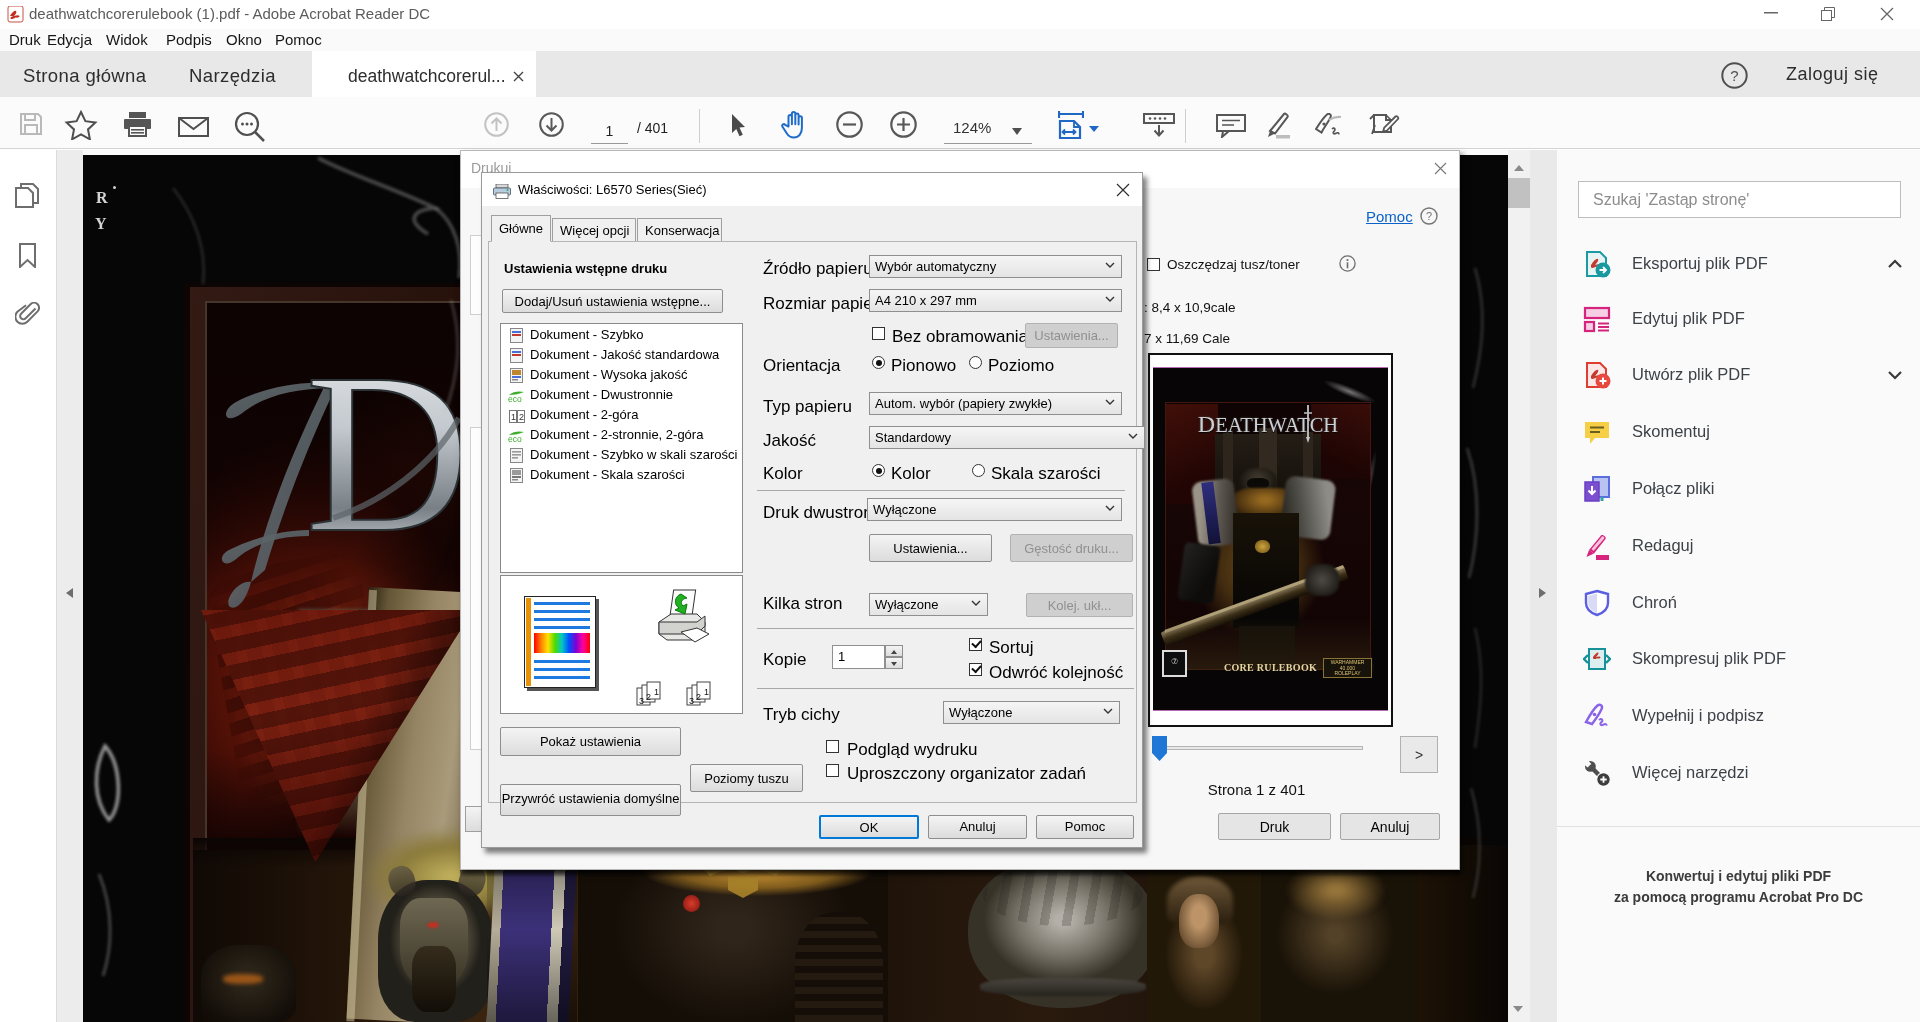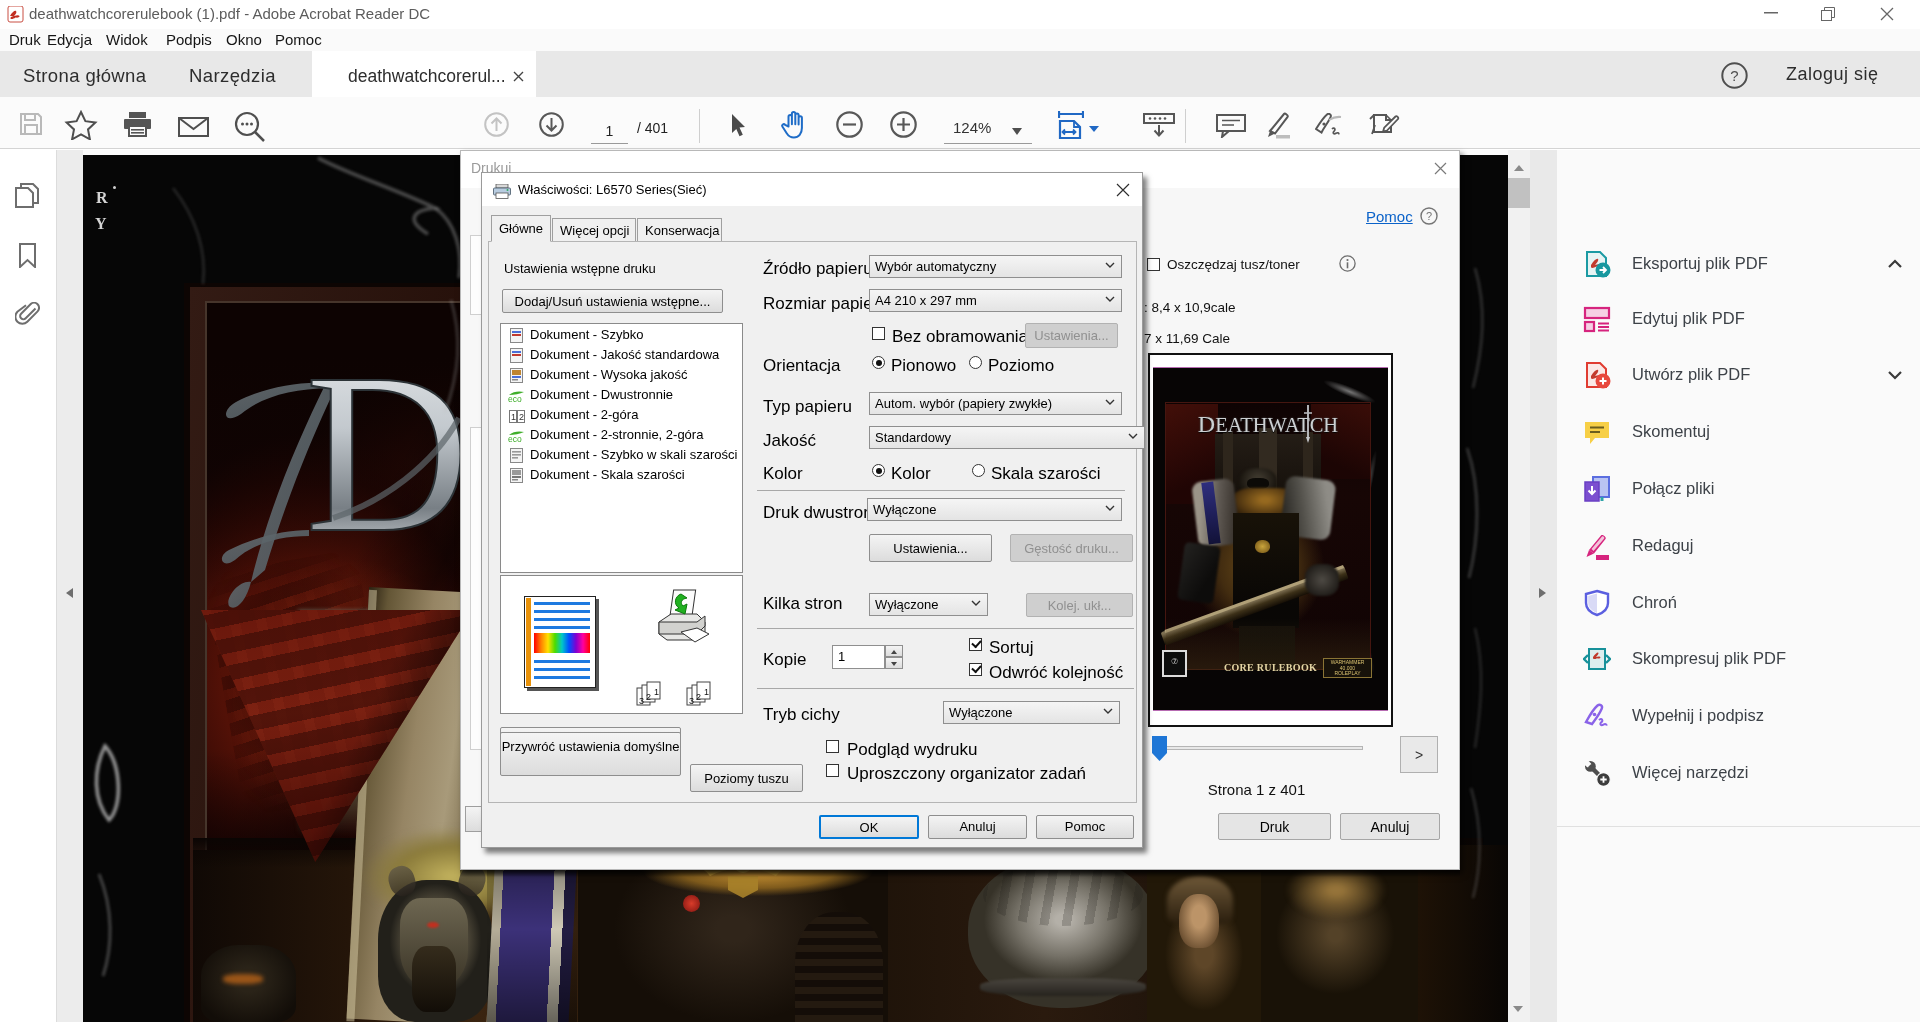--- a/index.html
+++ b/index.html
@@ -354,20 +354,21 @@
     </div>
     <div id="vscroll" class="abs">
       <div class="abs" style="left:6px;top:15px;width:0;height:0;border-left:5px solid transparent;border-right:5px solid transparent;border-bottom:6px solid #8a8a8a"></div>
       <div class="abs" style="left:0;top:28px;width:22px;height:30px;background:#c1c1c1"></div>
       <div class="abs" style="left:5px;top:856px;width:0;height:0;border-left:5px solid transparent;border-right:5px solid transparent;border-top:6px solid #8a8a8a"></div>
     </div>
     <div id="arrowstrip" class="abs">
       <div class="abs" style="left:9px;top:438px;width:0;height:0;border-top:5px solid transparent;border-bottom:5px solid transparent;border-left:7px solid #6e6e6e"></div>
     </div>
     <div id="sidebar" class="abs">
+      <div id="searchbox" class="abs">Szukaj 'Zastąp stronę'</div>
       <div id="tools">
         <div class="tool" style="top:85px">
           <svg class="ticon" viewBox="0 0 28 28">
               <path d="M4 2h13l6 6v18H4z" fill="#e7f4f4" stroke="#1b9aa3" stroke-width="2"></path>
               <path d="M8 15c3-5 6-7 7-6s-1 4-3 6c3-1 6-1 6 .5s-2.5 1.7-4.5 1c-2.5 1.5-5.5 2-5.5.5z" fill="#c23b2e"></path>
               <circle cx="20" cy="20" r="7.5" fill="#18989f"></circle>
               <path d="M16.5 20h6M20 17l3 3-3 3" fill="none" stroke="#fff" stroke-width="1.8"></path>
             </svg>
           <div class="tlabel">Eksportuj plik PDF</div>
           <svg class="chev" width="16" height="16" viewBox="0 0 16 16">
@@ -448,20 +449,21 @@
               <rect x="-0.5" y="1" width="8" height="5.5" fill="#fafafa" transform="rotate(45 3.5 3.75)"></rect>
               <circle cx="7.4" cy="7.4" r="1.8" fill="#fafafa"></circle>
               <path d="M8 8l10.5 10.5" stroke="#4e4e4e" stroke-width="4.4" stroke-linecap="round"></path>
               <circle cx="20.5" cy="20.5" r="6.8" fill="#3d3d3d" stroke="#fafafa" stroke-width="1.2"></circle>
               <path d="M17.3 20.5h6.4M20.5 17.3v6.4" stroke="#fff" stroke-width="1.8"></path>
             </svg>
           <div class="tlabel">Więcej narzędzi</div>
         </div>
       </div>
       <div class="abs" style="left:0;top:676px;width:363px;height:1px;background:#e0e0e0"></div>
+      <div id="promo1" class="abs">Konwertuj i edytuj pliki PDF<br>za pomocą programu Acrobat Pro DC</div>
     </div>
   </div>
 
   <div id="drukuj" class="abs">
     <div class="abs" style="left:0;top:0;width:998px;height:37px;background:#fff"></div>
     <div class="abs" style="left:10px;top:9px;font-size:14px;color:#9b9b9b">Drukuj</div>
     <svg class="abs" style="left:973px;top:11px" width="13" height="13" viewBox="0 0 13 13">
         <path d="M1 1l11 11M12 1L1 12" stroke="#7a7a7a" stroke-width="1.2"></path>
       </svg>
 
@@ -568,21 +570,21 @@
       </svg>
 
     <div class="abs" style="left:70px;top:45px;width:84px;height:23px;background:#f0f0f0;border:1px solid #9f9f9f;border-bottom:none"></div>
     <div class="abs" style="left:155px;top:45px;width:85px;height:23px;background:#f0f0f0;border:1px solid #9f9f9f;border-bottom:none"></div>
     <div class="abs" style="left:9px;top:42px;width:60px;height:27px;background:#f0f0f0;border:1px solid #9f9f9f;border-bottom:1px solid #f0f0f0;z-index:3"></div>
     <div class="abs" style="left:17px;top:48px;font-size:13px;color:#000;z-index:4">Główne</div>
     <div class="abs" style="left:78px;top:50px;font-size:13px;color:#000">Więcej opcji</div>
     <div class="abs" style="left:163px;top:50px;font-size:13px;color:#000">Konserwacja</div>
 
     <div class="abs" style="left:6px;top:68px;width:649px;height:562px;background:#f0f0f0;border:1px solid #b5b5b5"></div>
-    <div class="abs" style="left:22px;top:88px;font-size:13px;font-weight:normal;color:#000">Ustawienia wstępne druku</div>
+    <div class="abs" style="left:22px;top:88px;font-size:13px;font-weight:bold;color:#000">Ustawienia wstępne druku</div>
     <div class="btn" style="left:20px;top:116px;width:221px;height:24px;line-height:23px">Dodaj/Usuń ustawienia wstępne...</div>
 
     <div class="abs" style="left:18px;top:150px;width:243px;height:250px;background:#fff;border:1px solid #8a8a8a">
       <div class="abs" style="left:9px;top:4px;width:13px;height:15px"><svg width="13" height="15" viewBox="0 0 13 15">
             <rect x="0.5" y="0.5" width="12" height="14" fill="#f4f4f4" stroke="#888"></rect>
             <rect x="2" y="3" width="9" height="2" fill="#4a6fd8"></rect>
             <rect x="2" y="6" width="9" height="2" fill="#c03a30"></rect>
           </svg></div>
       <div class="abs" style="left:29px;top:3px;font-size:13px">Dokument - Szybko</div>
       <div class="abs" style="left:9px;top:24px;width:13px;height:15px"><svg width="13" height="15" viewBox="0 0 13 15">
@@ -731,21 +733,21 @@
     <div class="cb on" style="left:487px;top:490px"></div>
     <div class="dlabel" style="left:507px;top:490px">Odwróć kolejność</div>
     <div class="hline" style="left:275px;top:515px;width:377px"></div>
     <div class="dlabel" style="left:281px;top:532px">Tryb cichy</div>
     <div class="combo" style="left:461px;top:528px;width:177px">Wyłączone<svg class="cv" viewBox="0 0 10 10">
           <path d="M1 3l4 4 4-4" fill="none" stroke="#333" stroke-width="1.4"></path>
         </svg></div>
     <div class="btn" style="left:18px;top:554px;width:181px;height:29px;line-height:28px">Pokaż ustawienia</div>
     <div class="cb" style="left:344px;top:567px"></div>
     <div class="dlabel" style="left:365px;top:567px">Podgląd wydruku</div>
-    <div class="btn" style="left:18px;top:559px;width:181px;height:44px;line-height:27px">Przywróć ustawienia domyślne</div>
+    <div class="btn" style="left:18px;top:611px;width:181px;height:32px;line-height:27px">Przywróć ustawienia domyślne</div>
     <div class="btn" style="left:208px;top:591px;width:113px;height:28px;line-height:27px">Poziomy tuszu</div>
     <div class="cb" style="left:344px;top:591px"></div>
     <div class="dlabel" style="left:365px;top:591px">Uproszczony organizator zadań</div>
 
     <div class="btn" style="left:337px;top:642px;width:100px;height:24px;line-height:21px;border:2px solid #0078d7">OK</div>
     <div class="btn" style="left:446px;top:642px;width:99px;height:24px;line-height:22px">Anuluj</div>
     <div class="btn" style="left:554px;top:642px;width:98px;height:24px;line-height:22px">Pomoc</div>
   </div>
 
 </div>

